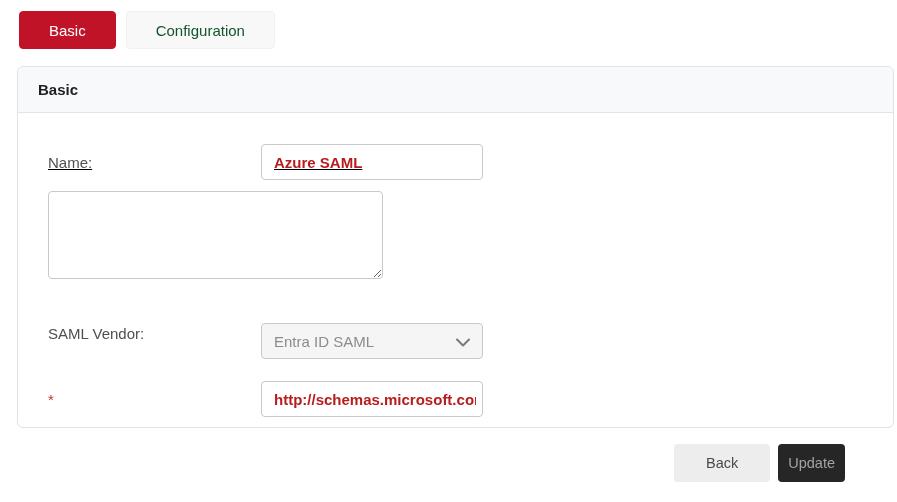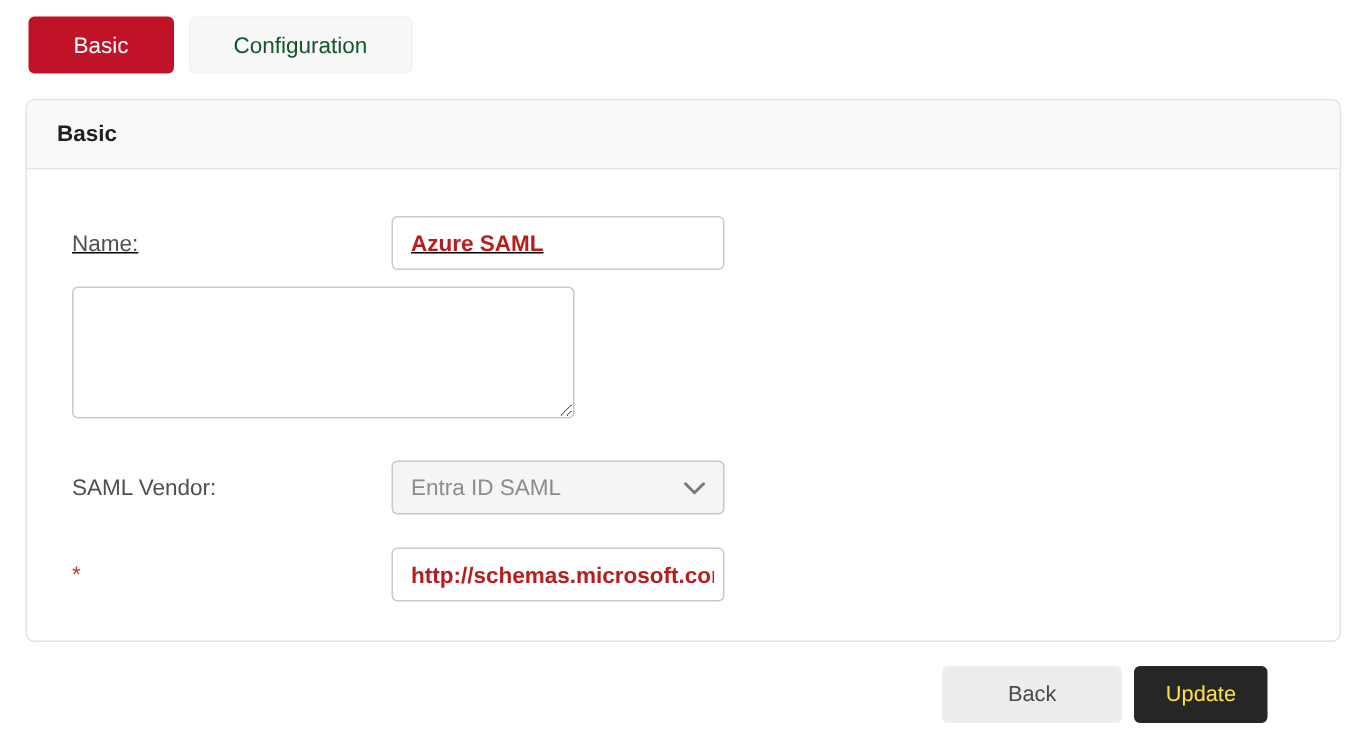--- a/index.html
+++ b/index.html
@@ -32,29 +32,29 @@
 
   .text-input { width:222px; height:36px; border:1px solid #c9c9c9; border-radius:4px;
     padding:0 6px 0 12px; font-family:inherit; font-size:15px; font-weight:bold;
     color:#b91c1c; background:#ffffff; outline:none; }
   .textarea { width:335px; height:88px; border:1px solid #c9c9c9; border-radius:4px;
     resize:both; font-family:inherit; font-size:15px; padding:8px 10px; color:#1a1a1a;
     outline:none; }
 
   .select { width:222px; height:36px; border:1px solid #c9c9c9; border-radius:4px;
     background:#f5f5f6; color:#8c8c8c; display:flex; align-items:center;
-    justify-content:space-between; padding:0 12px; font-size:15px; cursor:default; }
+    justify-content:space-between; padding:0 12px; font-size:15px; cursor:default;margin-top:16px; }
   .select svg { flex:0 0 auto; }
 
   
   .footer { position:absolute; top:444px; right:52px; display:flex; gap:8px; }
   .btn { height:38px; border:none; border-radius:4px; font-family:inherit;
     font-size:14.5px; cursor:pointer; }
-  .btn-back { background:#ededed; color:#4a4a4a; padding:0 44px; }
-  .btn-update { background:#262626; color:#fde047; padding:0 21px; }
+  .btn-back { background:#ededed; color:#4a4a4a; padding:0 32px; }
+  .btn-update { background:#262626; color:#a3a3a3; padding:0 10px; }
 </style>
 </head>
 <body>
 
 <div class="tabs">
   <div class="tab active">Basic</div>
   <div class="tab">Configuration</div>
 </div>
 
 <div class="panel">

